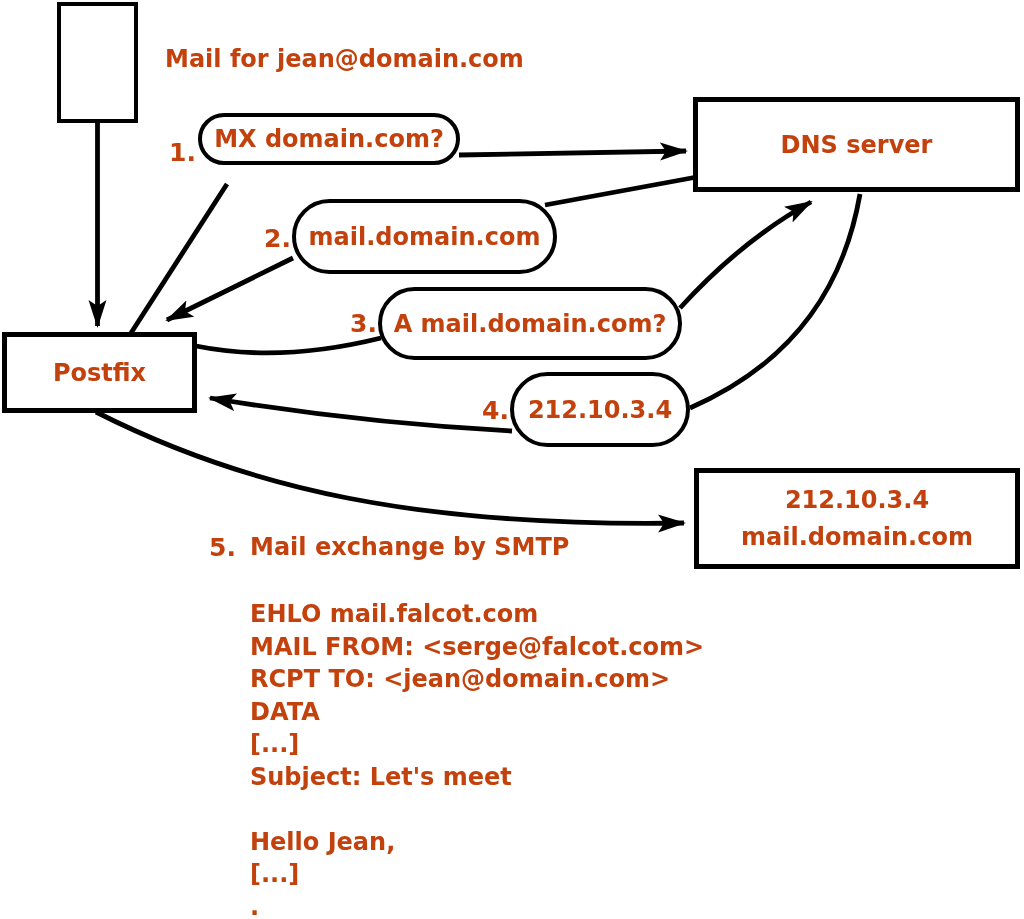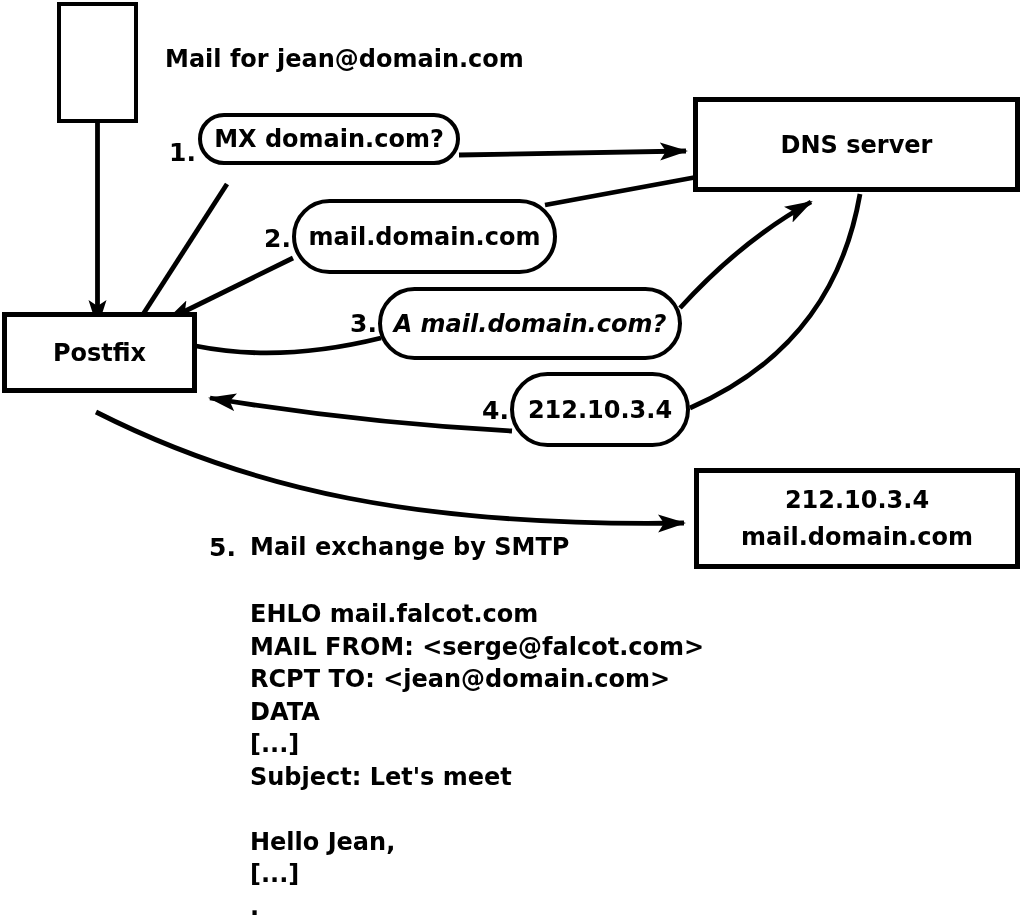--- a/index.html
+++ b/index.html
@@ -7,21 +7,21 @@
     padding: 0;
     background: #ffffff;
   }
   #canvas {
     position: relative;
     width: 1024px;
     height: 919px;
     background: #ffffff;
     overflow: hidden;
     font-family: "DejaVu Sans", "Liberation Sans", sans-serif;
-    color: #000000;
+    color: #c2410c;
   }
   #arrow-layer {
     position: absolute;
     left: 0; top: 0;
     width: 1024px; height: 919px;
     z-index: 1;
   }
   .node {
     position: absolute;
     box-sizing: border-box;
@@ -68,30 +68,30 @@
   }
   #envelope {
     position: absolute;
     left: 57px; top: 2px;
     width: 81px; height: 121px;
     box-sizing: border-box;
     border: 4px solid #000000;
     background: #ffffff;
     z-index: 2;
   }
-  #postfix-box { left: 2px; top: 312px; width: 195px; height: 81px; }
+  #postfix-box { left: 2px; top: 332px; width: 195px; height: 81px; }
   #dns-box { left: 693px; top: 97px; width: 327px; height: 95px; }
   #mx-result-box {
     left: 694px; top: 468px; width: 326px; height: 101px;
     flex-direction: column;
     line-height: 37px;
   }
   #pill-1 { left: 198px; top: 113px; width: 262px; height: 52px; }
   #pill-2 { left: 292px; top: 199px; width: 265px; height: 75px; }
-  #pill-3 { left: 378px; top: 287px; width: 304px; height: 73px; font-style: italic; }
+  #pill-3 { left: 378px; top: 287px; width: 304px; height: 73px; }
   #pill-4 { left: 510px; top: 372px; width: 180px; height: 75px; }
   #smtp-session {
     position: absolute;
     left: 250px; top: 598px;
     font-size: 24px;
     font-weight: 600;
     line-height: 32.5px;
     white-space: pre-line;
     z-index: 3;
   }

